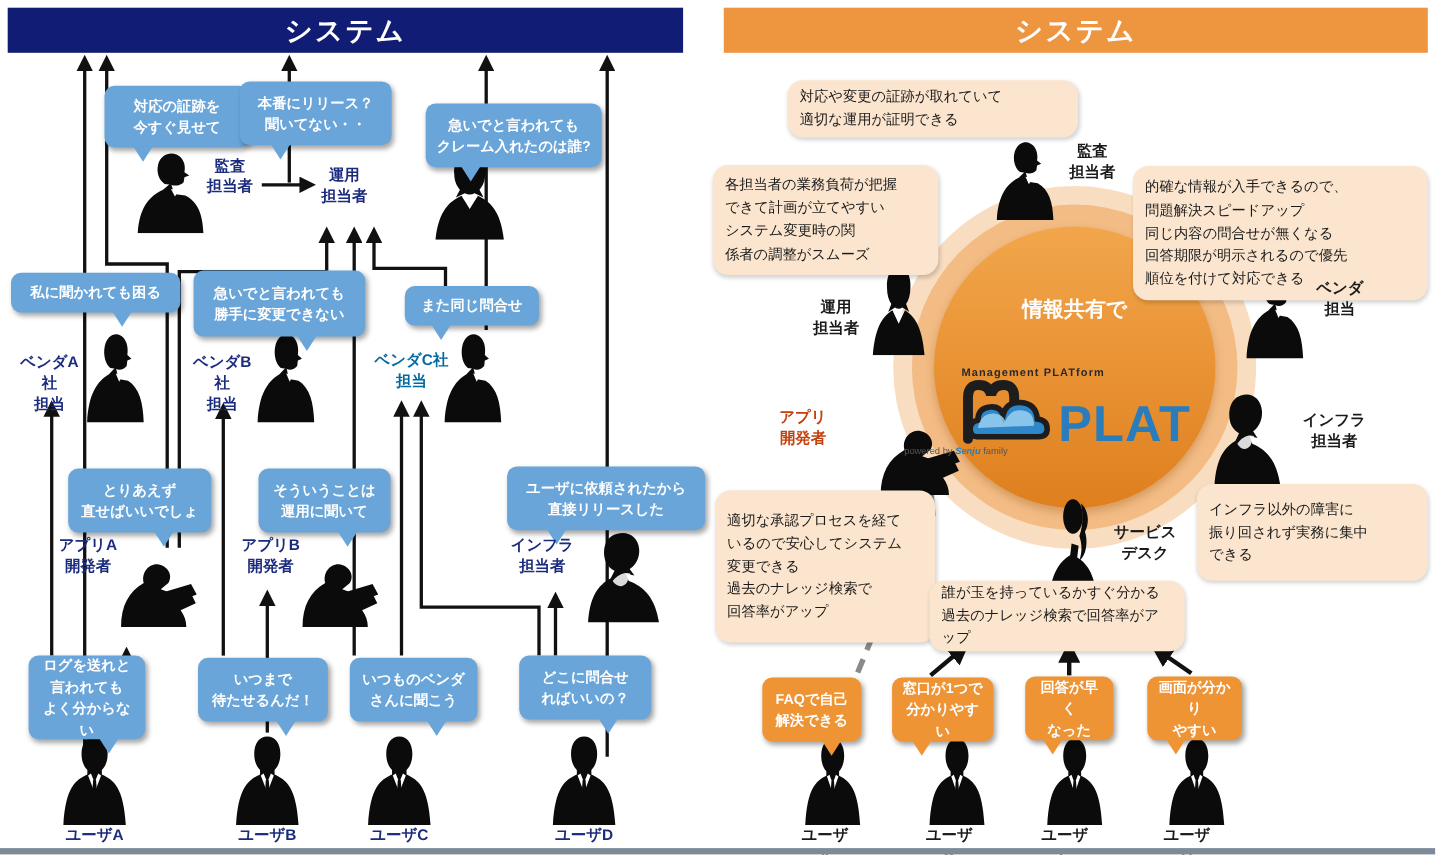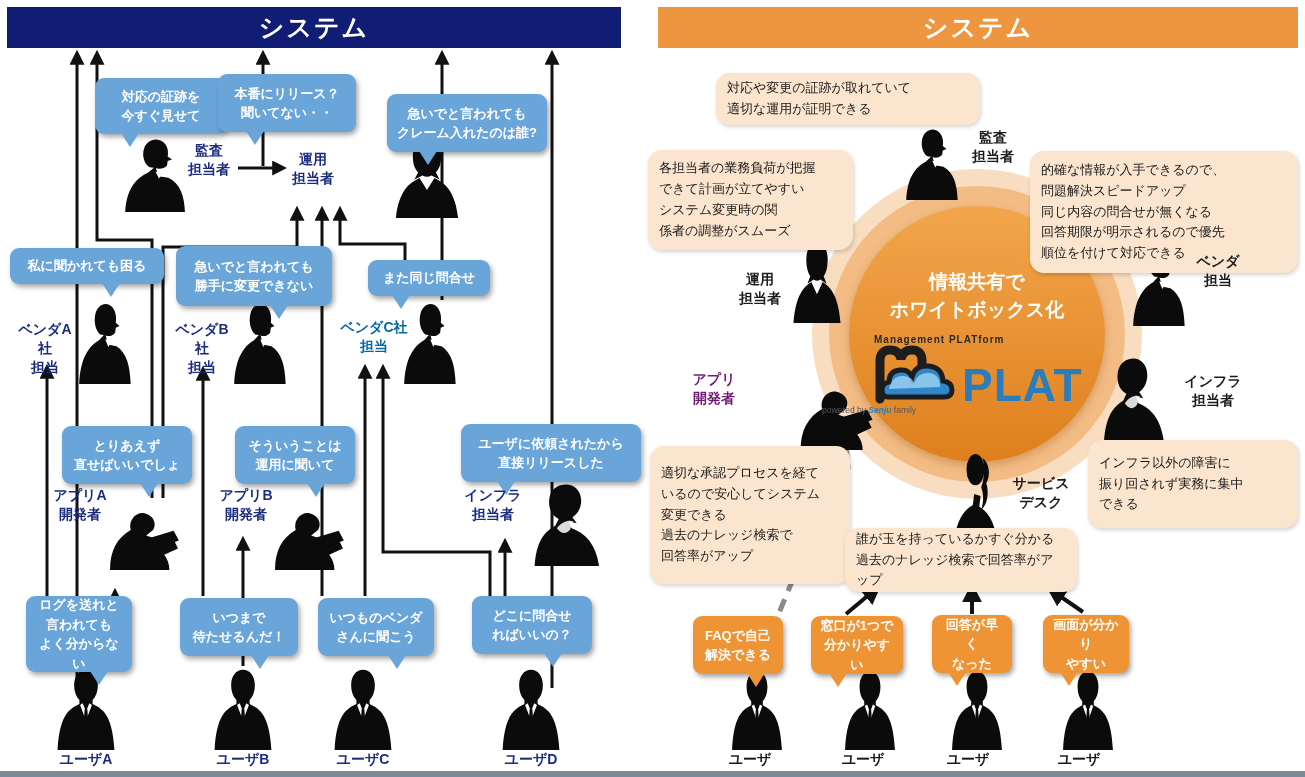--- a/index.html
+++ b/index.html
@@ -70,21 +70,20 @@
     </svg>
 
   <div class="bar" id="bar-left" style="left: 7px; width: 614px; background: rgb(17, 28, 117);">システム</div>
   <div class="bar" id="bar-right" style="left: 658px; width: 640px; background: rgb(238, 149, 64);">システム</div>
 
   <div class="ring" style="left:812px;top:169px;width:330px;height:330px;background:#f9ddc0;"></div>
   <div class="ring" style="left:829px;top:186px;width:296px;height:296px;background:#f3bc85;"></div>
   <div class="ring" style="left:849px;top:206px;width:256px;height:256px;background:linear-gradient(#f2a64b,#df7f1e);box-shadow:0 4px 8px rgba(150,90,20,.35);"></div>
   <div id="circletext" style="left:852px;top:268px;width:250px;">
     <div>情報共有で</div>
-    <div>ホワイトボックス化</div>
   </div>
   <div id="logobox" style="left:874px;top:334px;width:220px;">
     <div id="logo-top">Management PLATform</div>
     <div id="logo-row">
       <span style="display:inline-block;width:88px;height:60px;">
         <svg viewBox="0 0 88 60">
           <path d="M6 54 L6 16 Q6 5 16 5 Q25 5 27 14 Q29 5 38 5 Q48 5 48 16 L48 26" fill="none" stroke="#1d1d1d" stroke-width="9" stroke-linecap="round"></path>
           <g>
             <path d="M14 52 Q8 52 8 45 Q8 38 15 37 Q15 26 26 25 Q35 24 38 32 Q41 20 54 21 Q68 22 69 36 Q78 37 78 45 Q78 52 70 52 Z" fill="#2f86c8" stroke="#1d1d1d" stroke-width="5"></path>
             <path d="M16 40 Q20 30 30 31 Q38 32 40 38 Q44 27 55 28 Q65 29 66 39 L66 42 L15 44 Z" fill="#a8d8f5" opacity="0.75"></path>
@@ -283,21 +282,21 @@
     <div class="rlabel" style="left: 56px; top: 750px; width: 60px; color: rgb(27, 43, 125);">ユーザA</div>
     <div class="rlabel" style="left: 213px; top: 750px; width: 60px; color: rgb(27, 43, 125);">ユーザB</div>
     <div class="rlabel" style="left: 333px; top: 750px; width: 60px; color: rgb(27, 43, 125);">ユーザC</div>
     <div class="rlabel" style="left: 501px; top: 750px; width: 60px; color: rgb(27, 43, 125);">ユーザD</div>
     <div class="rlabel" style="left: 964px; top: 128px; width: 58px; color: rgb(26, 26, 26);">監査
 担当者</div>
     <div class="rlabel" style="left: 1190px; top: 252px; width: 56px; color: rgb(26, 26, 26);">ベンダ
 担当</div>
     <div class="rlabel" style="left: 732px; top: 270px; width: 56px; color: rgb(26, 26, 26);">運用
 担当者</div>
-    <div class="rlabel" style="left: 684px; top: 370px; width: 60px; color: #701a75;">アプリ
+    <div class="rlabel" style="left: 700px; top: 370px; width: 60px; color: #c2410c;">アプリ
 開発者</div>
     <div class="rlabel" style="left: 1180px; top: 372px; width: 66px; color: rgb(26, 26, 26);">インフラ
 担当者</div>
     <div class="rlabel" style="left: 1008px; top: 474px; width: 66px; color: rgb(26, 26, 26);">サービス
 デスク</div>
     <div class="rlabel" style="left: 725px; top: 750px; width: 50px; color: rgb(26, 26, 26);">ユーザA</div>
     <div class="rlabel" style="left: 838px; top: 750px; width: 50px; color: rgb(26, 26, 26);">ユーザB</div>
     <div class="rlabel" style="left: 943px; top: 750px; width: 50px; color: rgb(26, 26, 26);">ユーザC</div>
     <div class="rlabel" style="left: 1054px; top: 750px; width: 50px; color: rgb(26, 26, 26);">ユーザD</div>
     <div class="fig" style="left: 118px; top: 136px; width: 72px; height: 76px;">

